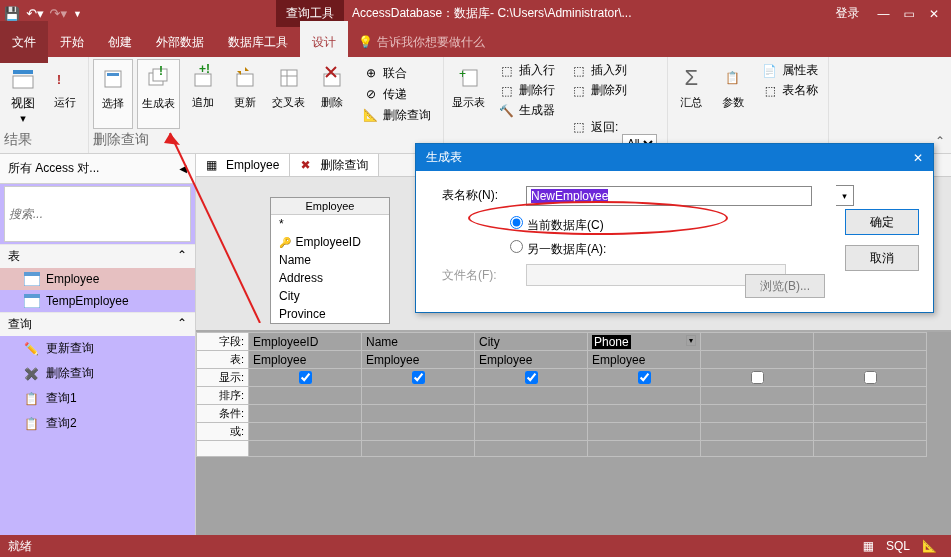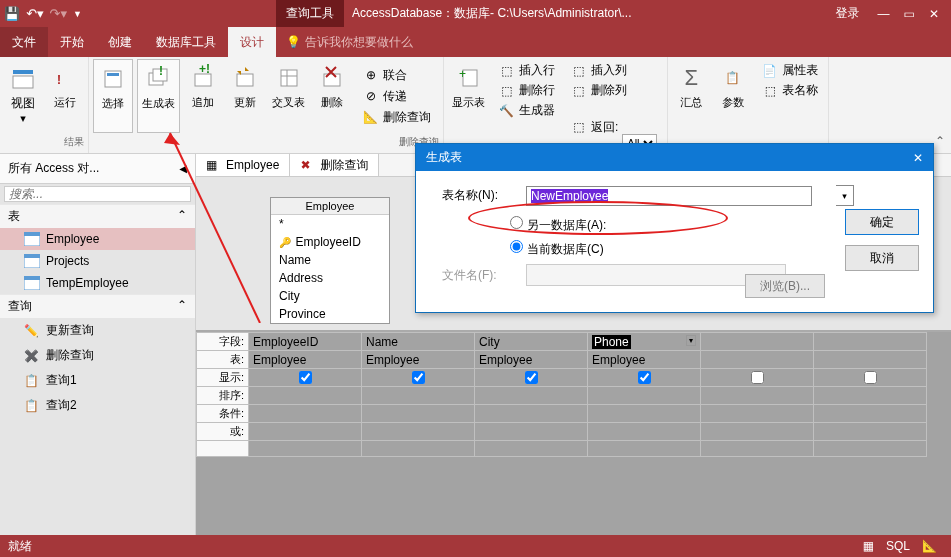--- a/index.html
+++ b/index.html
@@ -10,47 +10,47 @@
 .titlebar .qat { display: flex; gap: 6px; align-items: center; }
 .titlebar .qat span { font-size: 13px; cursor: default; }
 .titlebar .title-center { flex: 1; display: flex; align-items: center; justify-content: center; font-size: 12px; }
 .titlebar .context-tab { background: #6e1a1d; padding: 5px 10px; margin-right: 8px; }
 .titlebar .login { padding: 0 10px; }
 .titlebar .winbtns { display: flex; gap: 14px; padding: 0 8px; }
 .titlebar .winbtns span { font-size: 12px; }
 
 
 .tabsbar { background: #a4373a; height: 30px; display: flex; align-items: center; }
-.tabsbar .tab { color: #fff; padding: 4px 12px; height: 30px; display: flex; align-items: center; cursor: pointer; text-align: center; }
+.tabsbar .tab { color: #fff; padding: 4px 12px; height: 42px; display: flex; align-items: center; cursor: pointer; text-align: center; }
 .tabsbar .tab.file { background: #8a2d30; }
 .tabsbar .tab.active { background: #f3f3f3; color: #a4373a; }
 .tabsbar .tellme { color: #e6bdbd; padding: 0 10px; display: flex; align-items: center; gap: 4px; }
 
 
 .ribbon { background: #f3f3f3; border-bottom: 1px solid #d0d0d0; height: 97px; display: flex; overflow: hidden; }
 .ribbon-group { display: flex; flex-direction: column; border-right: 1px solid #e0e0e0; padding: 2px 4px; }
 .ribbon-group .row { display: flex; gap: 4px; flex: 1; }
-.ribbon-group .label { text-align: right; font-size: 10px; color: #6c6c6c; padding: 2px 0; }
+.ribbon-group .label { text-align: left; font-size: 14px; color: #6c6c6c; padding: 2px 0; }
 .rbtn { display: flex; flex-direction: column; align-items: center; justify-content: flex-start; padding: 4px 4px; cursor: pointer; }
 .rbtn.highlight { border: 1px solid #c0c0c0; background: #fafafa; }
 .rbtn .icon { width: 30px; height: 30px; display: flex; align-items: center; justify-content: center; }
 .rbtn .cap { font-size: 11px; text-align: center; margin-top: 2px; }
 .rbtn.small { flex-direction: row; gap: 4px; padding: 1px 4px; align-items: center; }
 .rbtn.small .icon { width: 16px; height: 16px; }
 .ribbon-collapse { position: absolute; right: 6px; top: 134px; font-size: 12px; color: #666; cursor: pointer; }
 .ribbon select { background:#fff; border:1px solid #aaa; font-size:11px; height:18px;margin-top:32px; }
 
 
 .workarea { display: flex; height: calc(557px - 27px - 30px - 97px - 22px); position: relative; }
 
 
-.navpane { width: 196px; border-right: 1px solid #d0d0d0; background: #e5e5e5; display: flex; flex-direction: column; }
+.navpane { width: 196px; border-right: 1px solid #d0d0d0; background: #c4b5fd; display: flex; flex-direction: column; }
 .navpane .header { background: #fafafa; border-bottom: 1px solid #d0d0d0; padding: 6px 8px; font-size: 14px; display: flex; justify-content: space-between; align-items: center; }
 .navpane .search { padding: 2px 4px; }
-.navpane .search input { width: 100%; border: 1px solid #ccc; padding: 0 4px; font-style: italic; color: #888; }
+.navpane .search input { width: 100%; border: 1px solid #ccc; padding: 20px 4px; font-style: italic; color: #888; }
 .navpane .grouphdr { background: #f5f5f5; padding: 3px 8px; font-size: 11px; display: flex; justify-content: space-between; border-top: 1px solid #e8e8e8; cursor: pointer; }
 .navpane .item { padding: 4px 8px 4px 24px; display: flex; align-items: center; gap: 6px; cursor: pointer; font-size: 12px; }
 .navpane .item.selected { background: #e6c0c1; }
 .navpane .item .icon { width: 16px; height: 14px; }
 
 
 .docarea { flex: 1; background: #eaeaea; display: flex; flex-direction: column; position: relative; }
 .doctabs { background: #f5f5f5; display: flex; border-bottom: 1px solid #ccc; height: 23px; }
 .doctab { border-right: 1px solid #ccc; padding: 3px 10px; display: flex; align-items: center; gap: 6px; background: #fff; font-size: 11px; }
 .doctab .icon { width: 14px; height: 14px; }
@@ -118,20 +118,21 @@
     <span>—</span>
     <span>▭</span>
     <span>✕</span>
   </div>
 </div>
 
 <div class="tabsbar">
   <div class="tab file">文件</div>
   <div class="tab">开始</div>
   <div class="tab">创建</div>
+  <div class="tab">外部数据</div>
   <div class="tab">数据库工具</div>
   <div class="tab active">设计</div>
   <div class="tellme">
     <span>💡</span>
     <span>告诉我你想要做什么</span>
   </div>
 </div>
 
 <div class="ribbon">
 
@@ -319,29 +320,20 @@
         <span>⌃</span>
     </div>
     <div class="item selected">
       <span class="icon">
           <svg width="16" height="14">
             <rect width="16" height="14" fill="#fff" stroke="#5b9bd5"></rect>
             <rect width="16" height="4" fill="#5b9bd5"></rect>
           </svg>
         </span>
       <span>Employee</span>
-    </div>
-    <div class="item">
-      <span class="icon">
-          <svg width="16" height="14">
-            <rect width="16" height="14" fill="#fff" stroke="#5b9bd5"></rect>
-            <rect width="16" height="4" fill="#5b9bd5"></rect>
-          </svg>
-        </span>
-      <span>Projects</span>
     </div>
     <div class="item">
       <span class="icon">
           <svg width="16" height="14">
             <rect width="16" height="14" fill="#fff" stroke="#5b9bd5"></rect>
             <rect width="16" height="4" fill="#5b9bd5"></rect>
           </svg>
         </span>
       <span>TempEmployee</span>
     </div>
@@ -498,24 +490,24 @@
     <span>生成表</span>
     <span class="close">✕</span>
   </div>
   <div class="dlg-body">
     <div class="form-row">
       <label>表名称(N):</label>
       <div class="tablename"><span class="sel">NewEmployee</span></div>
       <div class="dropdown-arrow">▾</div>
     </div>
     <div class="radio-row">
+      <label><input type="radio" name="db" checked="" style=""><span>当前数据库(C)</span></label>
+    </div>
+    <div class="radio-row">
       <label><input type="radio" name="db" style=""><span>另一数据库(A):</span></label>
-    </div>
-    <div class="radio-row">
-      <label><input type="radio" name="db" checked="" style=""><span>当前数据库(C)</span></label>
     </div>
     <div class="form-row file-row">
       <label>文件名(F):</label>
       <input type="text" disabled="" style="">
     </div>
     <button class="browse-btn" disabled="">浏览(B)...</button>
     <div class="btn-col">
       <button style="border:1px solid #0f78d4">确定</button>
       <button>取消</button>
     </div>

